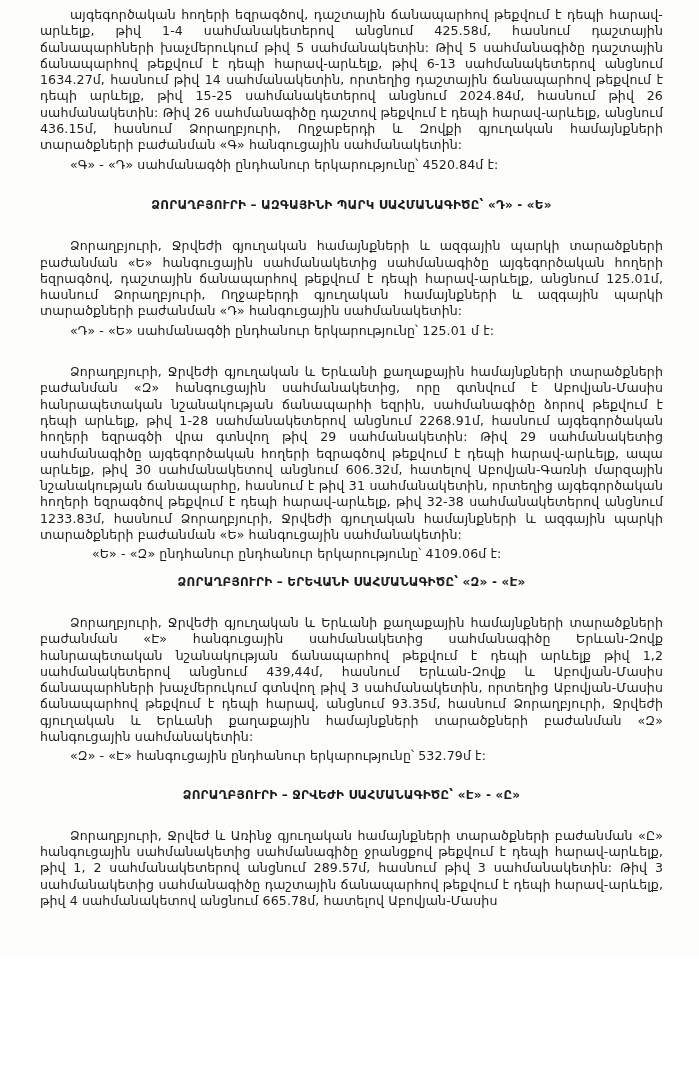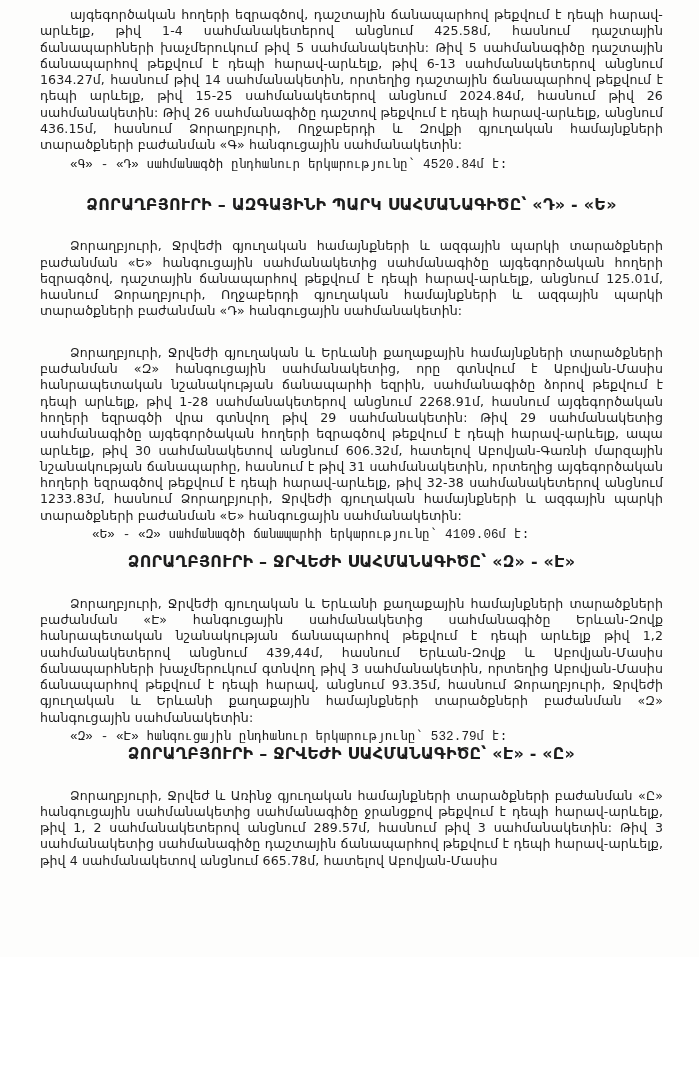--- a/index.html
+++ b/index.html
@@ -24,61 +24,61 @@
     margin: 0;
     text-align: justify;
     text-indent: 30px;
     letter-spacing: 0.1px;
   }
   .total-line {
     margin: 3px 0 0 0;
     text-align: left;
     text-indent: 30px;
     letter-spacing: 0.1px;
-    font-family: Liberation Mono, monospace;
   }
   .total-line.deep-indent {
     text-indent: 52px;
   }
   .section-heading {
     margin: 0;
     text-align: center;
-    font-size: 16px;
+    font-size: 12px;
     font-weight: bold;
     letter-spacing: 0.2px;
   }
   .gap-a { margin-top: 24px; }   
   .gap-b { margin-top: 25px; }   
   .gap-c { margin-top: 36px; }   
   .gap-d { margin-top: 11px; }   
-  .gap-e { margin-top: 1px; text-align: center; }   
+  .gap-e { margin-top: 22px; text-align: center; }   
   section { display: block; }
 </style>
 </head>
 <body>
 
 <div class="page">
 
   <section>
     <p class="para">այգեգործական հողերի եզրագծով, դաշտային ճանապարհով թեքվում է դեպի հարավ-արևելք, թիվ 1-4 սահմանակետերով անցնում 425.58մ, հասնում դաշտային ճանապարհների խաչմերուկում թիվ 5 սահմանակետին: Թիվ 5 սահմանագիծը դաշտային ճանապարհով թեքվում է դեպի հարավ-արևելք, թիվ 6-13 սահմանակետերով անցնում 1634.27մ, հասնում թիվ 14 սահմանակետին, որտեղից դաշտային ճանապարհով թեքվում է դեպի արևելք, թիվ 15-25 սահմանակետերով անցնում 2024.84մ, հասնում թիվ 26 սահմանակետին: Թիվ 26 սահմանագիծը դաշտով թեքվում է դեպի հարավ-արևելք, անցնում 436.15մ, հասնում Ձորաղբյուրի, Ողջաբերդի և Զովքի գյուղական համայնքների տարածքների բաժանման «Գ» հանգուցային սահմանակետին:</p>
     <p class="total-line">«Գ» - «Դ» սահմանագծի ընդհանուր երկարությունը՝ 4520.84մ է:</p>
   </section>
 
   <section>
     <h2 class="section-heading gap-a">ՁՈՐԱՂԲՅՈՒՐԻ – ԱԶԳԱՅԻՆԻ ՊԱՐԿ ՍԱՀՄԱՆԱԳԻԾԸ՝ «Դ» - «Ե»</h2>
     <p class="para gap-b">Ձորաղբյուրի, Ջրվեժի գյուղական համայնքների և ազգային պարկի տարածքների բաժանման «Ե» հանգուցային սահմանակետից սահմանագիծը այգեգործական հողերի եզրագծով, դաշտային ճանապարհով թեքվում է դեպի հարավ-արևելք, անցնում 125.01մ, հասնում Ձորաղբյուրի, Ողջաբերդի գյուղական համայնքների և ազգային պարկի տարածքների բաժանման «Դ» հանգուցային սահմանակետին:</p>
+    <p class="total-line">«Դ» - «Ե» սահմանագծի ընդհանուր երկարությունը՝ 125.01 մ է:</p>
   </section>
 
   <section>
     <p class="para gap-b">Ձորաղբյուրի, Ջրվեժի գյուղական և Երևանի քաղաքային համայնքների տարածքների բաժանման «Զ» հանգուցային սահմանակետից, որը գտնվում է Աբովյան-Մասիս հանրապետական նշանակության ճանապարհի եզրին, սահմանագիծը ձորով թեքվում է դեպի արևելք, թիվ 1-28 սահմանակետերով անցնում 2268.91մ, հասնում այգեգործական հողերի եզրագծի վրա գտնվող թիվ 29 սահմանակետին: Թիվ 29 սահմանակետից սահմանագիծը այգեգործական հողերի եզրագծով թեքվում է դեպի հարավ-արևելք, ապա արևելք, թիվ 30 սահմանակետով անցնում 606.32մ, հատելով Աբովյան-Գառնի մարզային նշանակության ճանապարհը, հասնում է թիվ 31 սահմանակետին, որտեղից այգեգործական հողերի եզրագծով թեքվում է դեպի հարավ-արևելք, թիվ 32-38 սահմանակետերով անցնում 1233.83մ, հասնում Ձորաղբյուրի, Ջրվեժի գյուղական համայնքների և ազգային պարկի տարածքների բաժանման «Ե» հանգուցային սահմանակետին:</p>
-    <p class="total-line deep-indent">«Ե» - «Զ» սահմանագծի ճանապարհի երկարությունը՝ 4109.06մ է:</p>
+    <p class="total-line deep-indent">«Ե» - «Զ» ընդհանուր ընդհանուր երկարությունը՝ 4109.06մ է:</p>
   </section>
 
   <section>
-    <h2 class="section-heading gap-d">ՁՈՐԱՂԲՅՈՒՐԻ – ՋՐՎԵԺԻ ՍԱՀՄԱՆԱԳԻԾԸ՝ «Զ» - «Է»</h2>
+    <h2 class="section-heading gap-d">ՁՈՐԱՂԲՅՈՒՐԻ – ԵՐԵՎԱՆԻ ՍԱՀՄԱՆԱԳԻԾԸ՝ «Զ» - «Է»</h2>
     <p class="para gap-b">Ձորաղբյուրի, Ջրվեժի գյուղական և Երևանի քաղաքային համայնքների տարածքների բաժանման «Է» հանգուցային սահմանակետից սահմանագիծը Երևան-Զովք հանրապետական նշանակության ճանապարհով թեքվում է դեպի արևելք թիվ 1,2 սահմանակետերով անցնում 439,44մ, հասնում Երևան-Զովք և Աբովյան-Մասիս ճանապարհների խաչմերուկում գտնվող թիվ 3 սահմանակետին, որտեղից Աբովյան-Մասիս ճանապարհով թեքվում է դեպի հարավ, անցնում 93.35մ, հասնում Ձորաղբյուրի, Ջրվեժի գյուղական և Երևանի քաղաքային համայնքների տարածքների բաժանման «Զ» հանգուցային սահմանակետին:</p>
     <p class="total-line">«Զ» - «Է» հանգուցային ընդհանուր երկարությունը՝ 532.79մ է:</p>
   </section>
 
   <section>
     <h2 class="section-heading gap-e">ՁՈՐԱՂԲՅՈՒՐԻ – ՋՐՎԵԺԻ ՍԱՀՄԱՆԱԳԻԾԸ՝ «Է» - «Ը»</h2>
     <p class="para gap-b">Ձորաղբյուրի, Ջրվեժ և Առինջ գյուղական համայնքների տարածքների բաժանման «Ը» հանգուցային սահմանակետից սահմանագիծը ջրանցքով թեքվում է դեպի հարավ-արևելք, թիվ 1, 2 սահմանակետերով անցնում 289.57մ, հասնում թիվ 3 սահմանակետին: Թիվ 3 սահմանակետից սահմանագիծը դաշտային ճանապարհով թեքվում է դեպի հարավ-արևելք, թիվ 4 սահմանակետով անցնում 665.78մ, հատելով Աբովյան-Մասիս</p>
   </section>
 
 </div>

